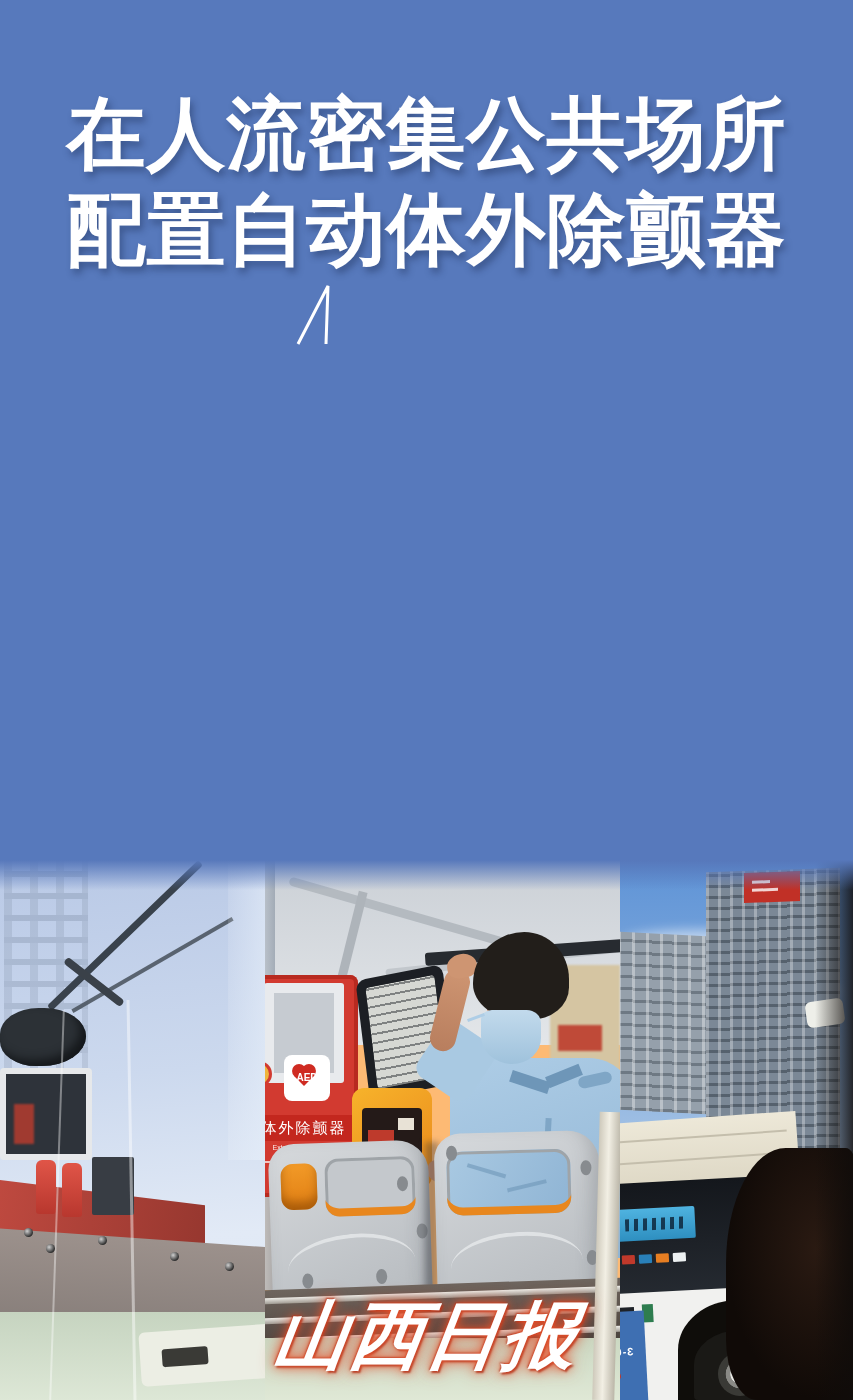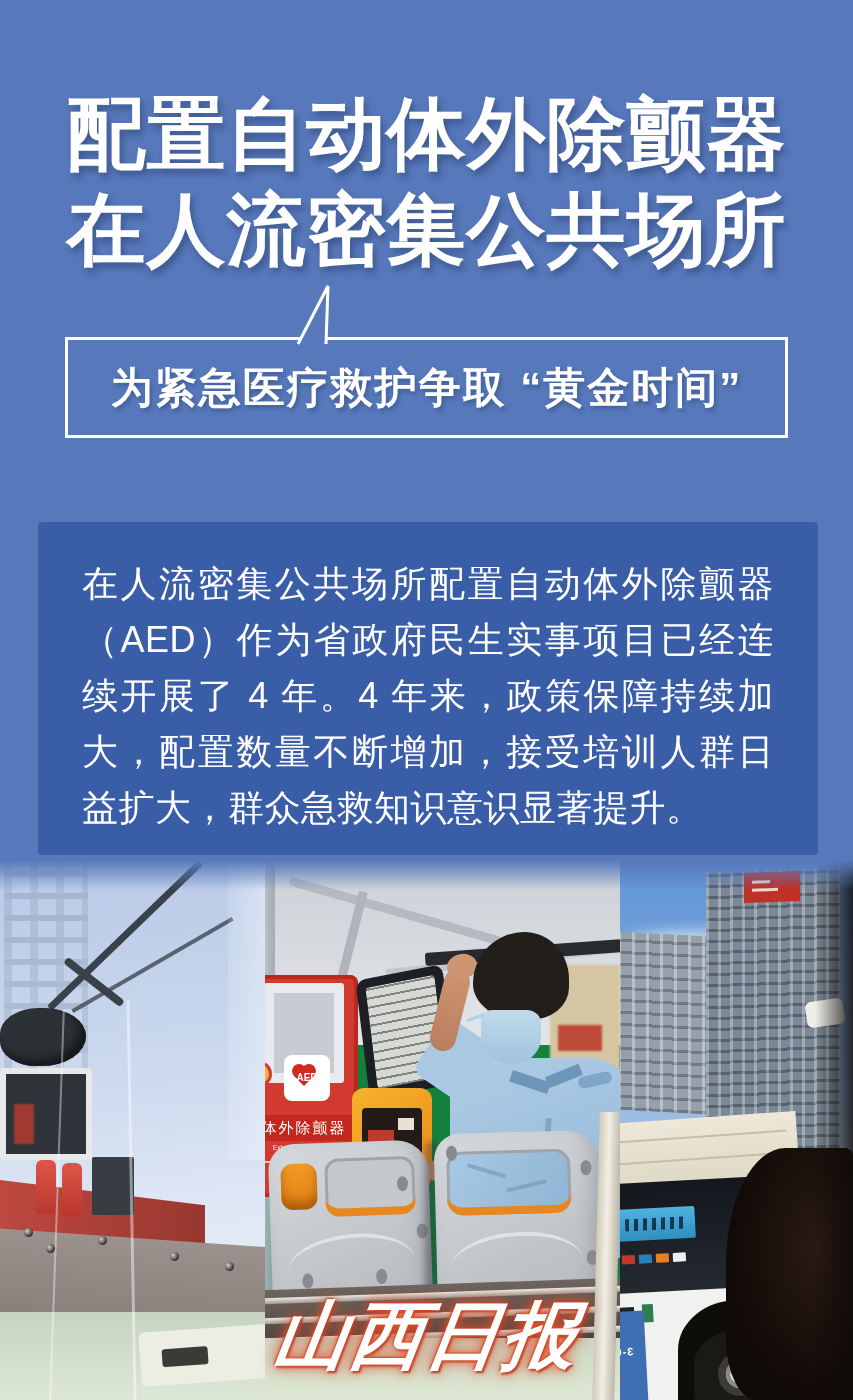--- a/index.html
+++ b/index.html
@@ -59,21 +59,21 @@
   .l-door{left:92px;top:297px;width:42px;height:58px;background:#383D44;border-radius:2px;}
   .l-floor-red{left:-10px;top:332px;width:215px;height:58px;background:linear-gradient(100deg,#C04A40,#96372F);transform:skewY(7deg);}
   .l-floor-gray{left:-10px;top:378px;width:290px;height:95px;background:linear-gradient(#9C918C,#877E7A);transform:skewY(4deg);}
   .l-glass-green{left:0;top:452px;width:265px;height:88px;background:linear-gradient(#C6D4C0,#DDE7D6);}
   .l-step{left:140px;top:468px;width:140px;height:54px;background:#ECEEE4;border-radius:6px;transform:rotate(-4deg);}
   .l-step-mark{left:22px;top:18px;width:46px;height:18px;background:#3A3A36;border-radius:3px;}
   .l-seam1{left:56px;top:150px;width:2px;height:390px;background:rgba(255,255,255,.4);transform:rotate(2deg);}
   .l-seam2{left:130px;top:140px;width:3px;height:400px;background:rgba(255,255,255,.45);transform:rotate(-1deg);}
   .rivet{width:9px;height:9px;border-radius:50%;background:radial-gradient(circle at 35% 35%,#cfcfcf,#2E2E2E 70%);}
   
-  .seg-center{left:265px;top:0;width:355px;height:540px;overflow:hidden;background:#15803d;}
+  .seg-center{left:265px;top:0;width:355px;height:540px;overflow:hidden;background:#fdba74;}
   .c-ceiling{left:0;top:0;width:355px;height:185px;
     background:linear-gradient(#CBD0D6,#E3E6E9),repeating-linear-gradient(0deg,rgba(120,128,136,.12) 0 2px,transparent 2px 7px);}
   .c-leftframe{left:-8px;top:0;width:18px;height:430px;background:linear-gradient(90deg,#C8CED6,#9AA4B0);opacity:.85;}
   .c-rail1{left:20px;top:48px;width:230px;height:9px;background:#B4BAC0;border-radius:5px;transform:rotate(16deg);}
   .c-rail2{left:120px;top:96px;width:250px;height:8px;background:#C2C7CC;border-radius:4px;transform:rotate(-6deg);}
   .c-stanchion{left:78px;top:30px;width:9px;height:130px;background:#AEB4BA;transform:rotate(14deg);}
   .c-darkbar{left:160px;top:86px;width:200px;height:13px;background:#272B30;border-radius:3px;transform:rotate(-4deg);}
   .c-backbus{left:285px;top:105px;width:70px;height:180px;background:#D5C5A2;filter:blur(1px);}
   .c-backbus-red{left:8px;top:60px;width:44px;height:26px;background:#BF4A38;}
   .c-backbus-yellow{left:4px;top:100px;width:56px;height:12px;background:#D9A94E;}
@@ -173,35 +173,29 @@
     text-shadow:0 0 10px rgba(235,90,50,.95),0 0 18px rgba(220,70,40,.8),2px 2px 2px rgba(160,40,20,.9),-1px -1px 2px rgba(160,40,20,.9);}
   .brand-suffix{position:static;font-weight:900;font-size:52px;line-height:1;color:#fff;letter-spacing:2px;
     text-shadow:2px 0 0 #C8402C,-2px 0 0 #C8402C,0 2px 0 #C8402C,0 -2px 0 #C8402C,2px 2px 0 #C8402C,-2px -2px 0 #C8402C,2px -2px 0 #C8402C,-2px 2px 0 #C8402C,0 0 12px rgba(235,90,50,.8);}
 </style>
 </head>
 <body>
 
 <div class="poster">
 
   <h1 class="title">
+    <span class="title-line">在人流密集公共场所</span>
     <span class="title-line">配置自动体外除颤器</span>
-    <span class="title-line">在人流密集公共场所</span>
   </h1>
 
   <svg class="pointer" width="80" height="64" viewBox="0 0 80 64">
     <path d="M20,62 L50,4 L48,62" fill="#5779BC" stroke="#ffffff" stroke-width="3"></path>
   </svg>
 
-  <div class="callout">
-    <span>为紧急医疗救护争取 “黄金时间”</span>
-  </div>
-
-  <div class="panel">
-    <p>在人流密集公共场所配置自动体外除颤器（AED）作为省政府民生实事项目已经连续开展了 4 年。4 年来，政策保障持续加大，配置数量不断增加，接受培训人群日益扩大，群众急救知识意识显著提升。</p>
-  </div>
+
 
   <div class="photo">
 
     <div class="seg-left">
       <div class="l-building"></div>
       <div class="l-wiper1"></div>
       <div class="l-wiper2"></div>
       <div class="l-mirror"></div>
       <div class="l-mirror-arm"></div>
       <div class="l-winframe">

